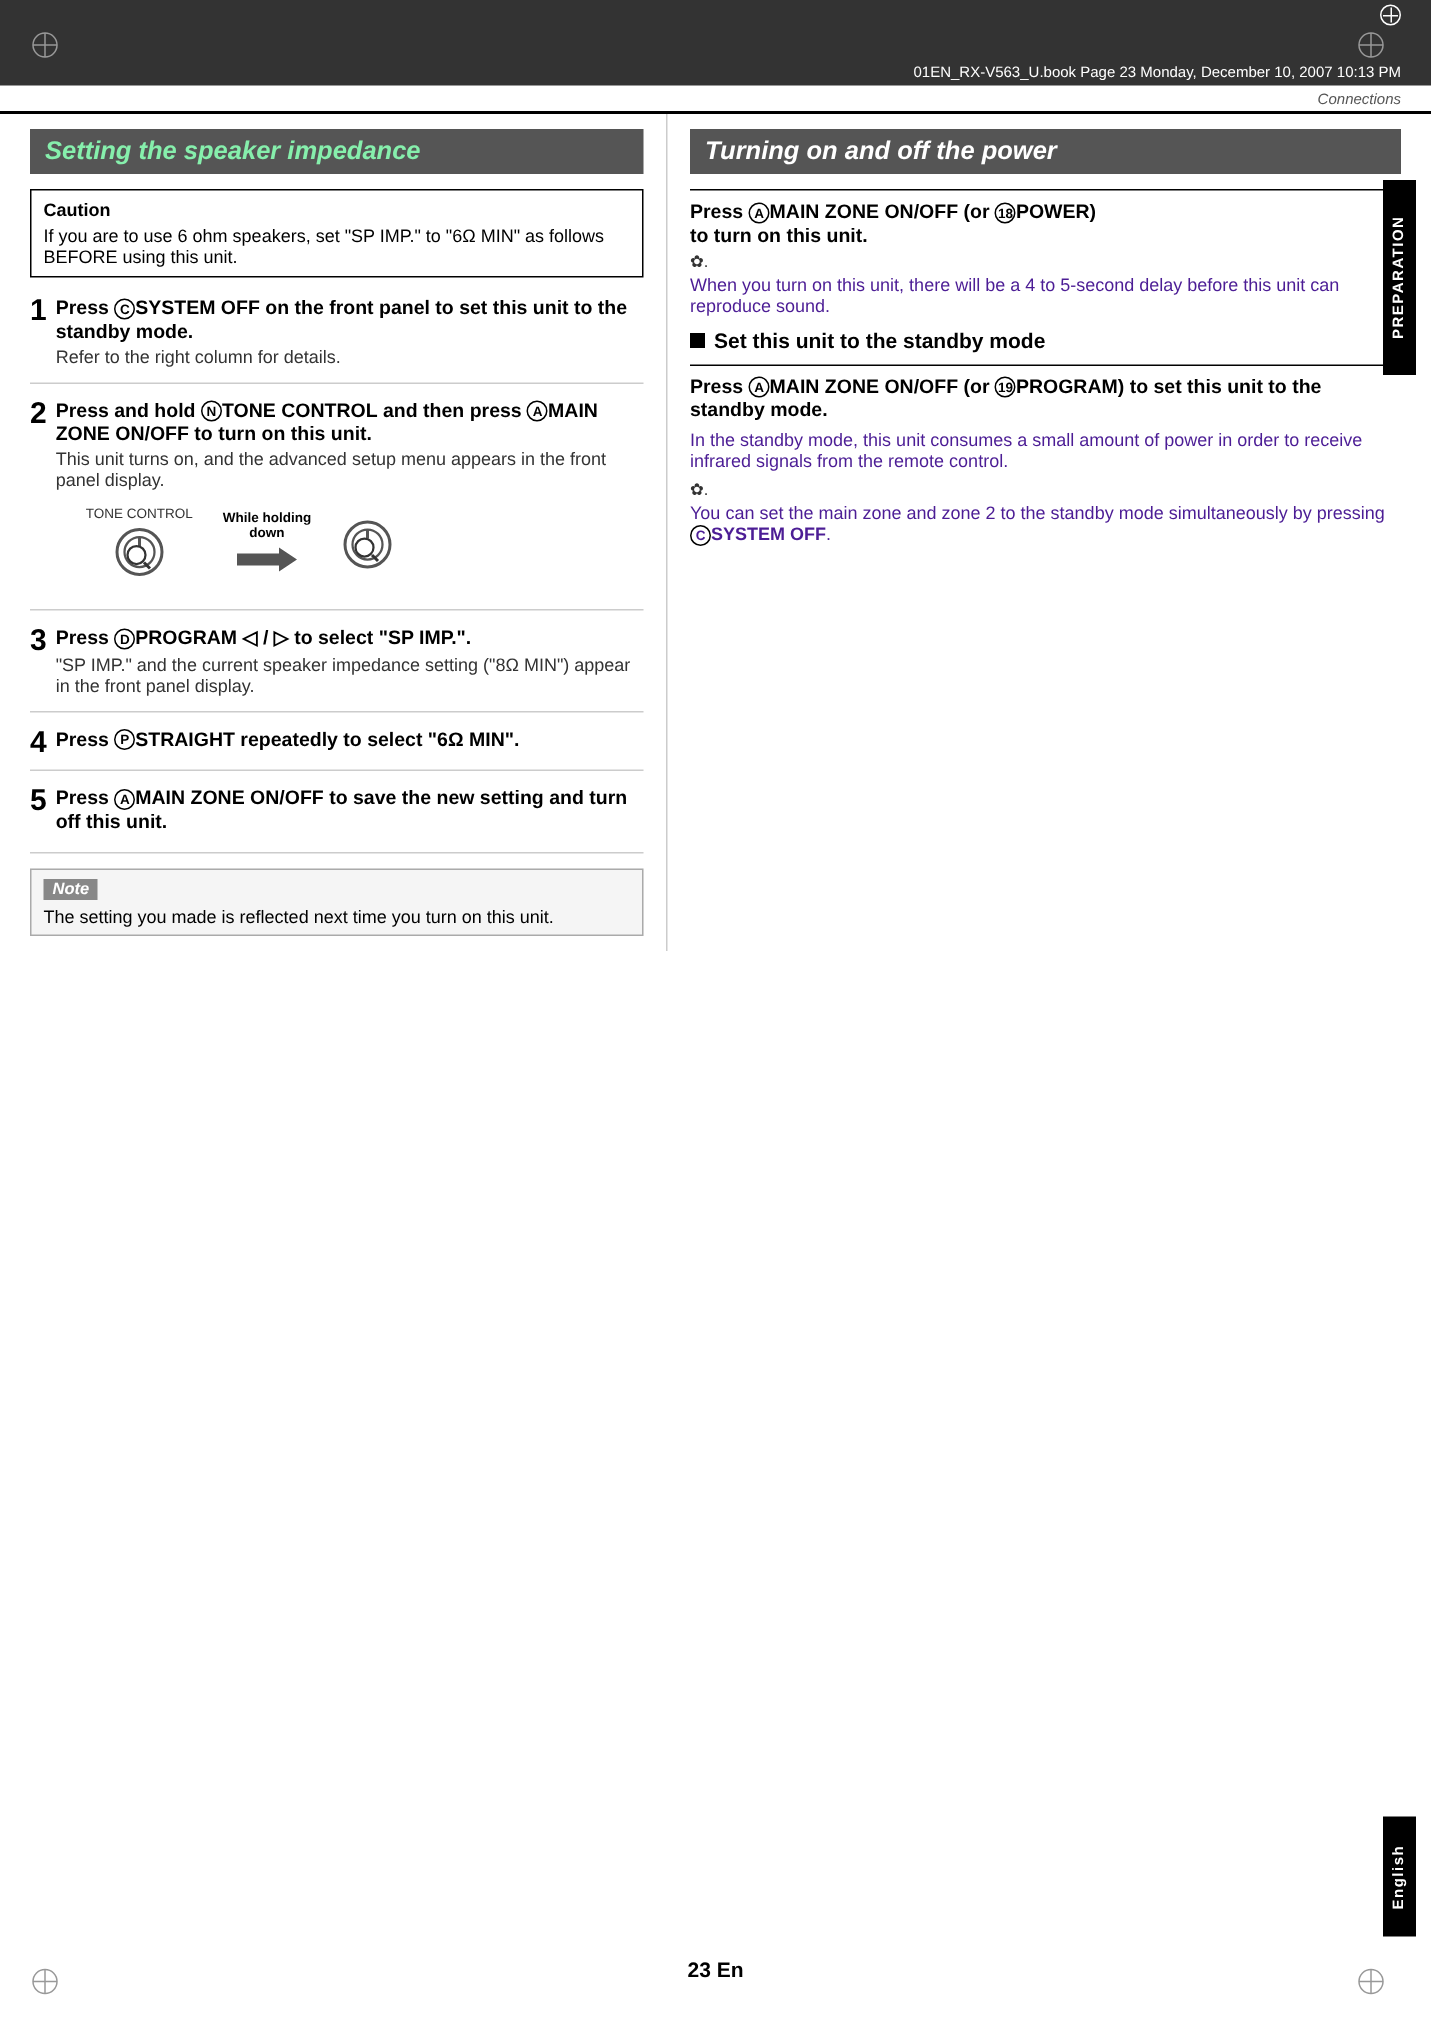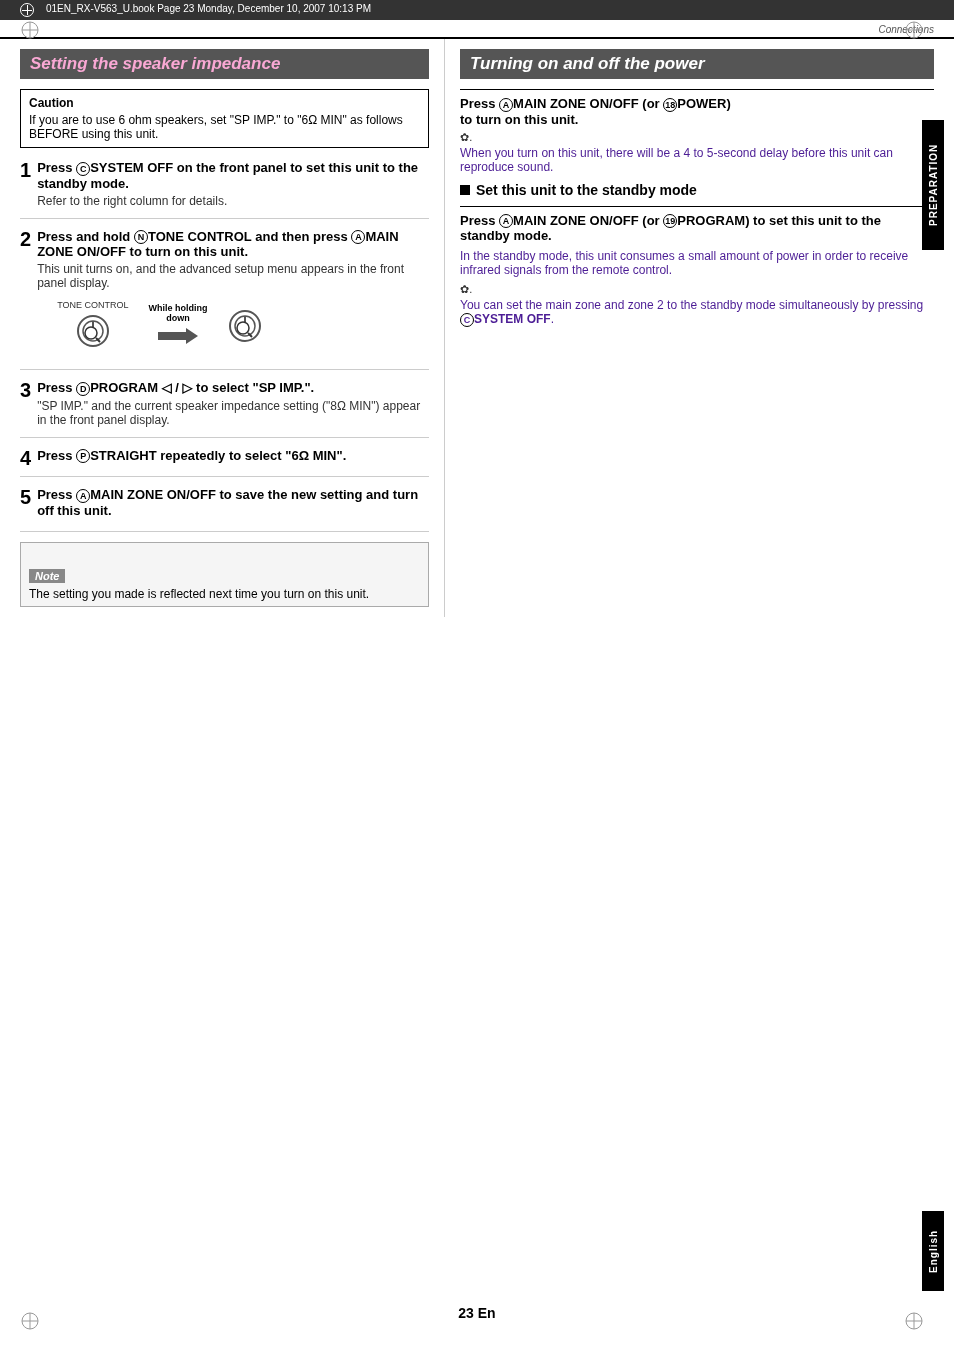--- a/index.html
+++ b/index.html
@@ -13,22 +13,23 @@
       position: relative;
     }
 
     
     .top-meta {
       background: #333;
       color: #fff;
       font-size: 10px;
       padding: 3px 20px;
       display: flex;
-      align-items: flex-start;
-      gap: 12px;
+      align-items: flex-end;
+      gap: 26px;
+      flex-direction: column;
     }
     .top-meta .crosshair {
       width: 14px; height: 14px;
       border: 1px solid #fff;
       border-radius: 50%;
       display: inline-flex;
       align-items: center;
       justify-content: center;
       position: relative;
       flex-shrink: 0;
@@ -68,21 +69,21 @@
 
     
     .right-column {
       flex: 1;
       padding: 10px 5px 10px 15px;
     }
 
     
     .section-title-left {
       background: #555;
-      color: #f9a8d4;
+      color: #86efac;
       font-style: italic;
       font-weight: bold;
       font-size: 17px;
       padding: 5px 10px;
       margin-bottom: 10px;
     }
     .section-title-right {
       background: #555;
       color: #fff;
       font-style: italic;
@@ -190,21 +191,20 @@
     }
     .note-title {
       font-style: italic;
       font-weight: bold;
       font-size: 11px;
       background: #888;
       color: #fff;
       padding: 1px 6px;
       display: inline-block;
       margin-bottom: 4px;
-      margin-top: 21px;
     }
 
     
     .section-heading {
       display: flex;
       align-items: center;
       gap: 6px;
       margin-bottom: 8px;
       margin-top: 8px;
     }

